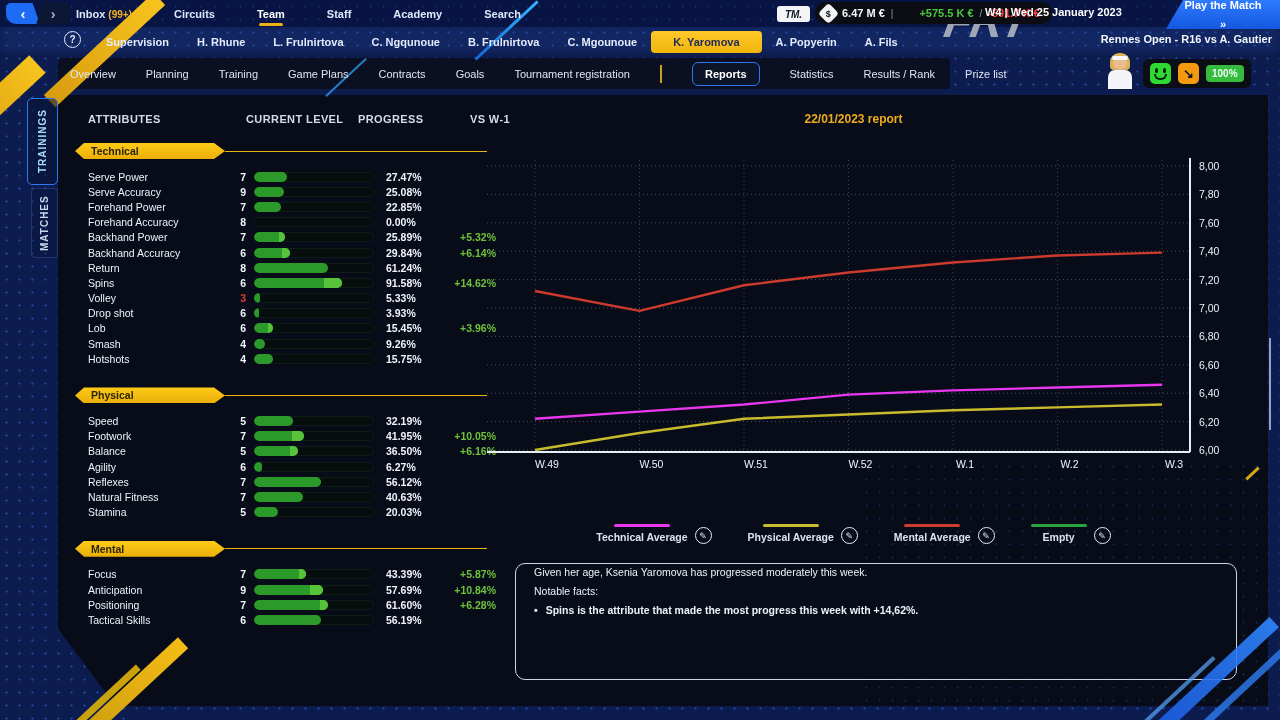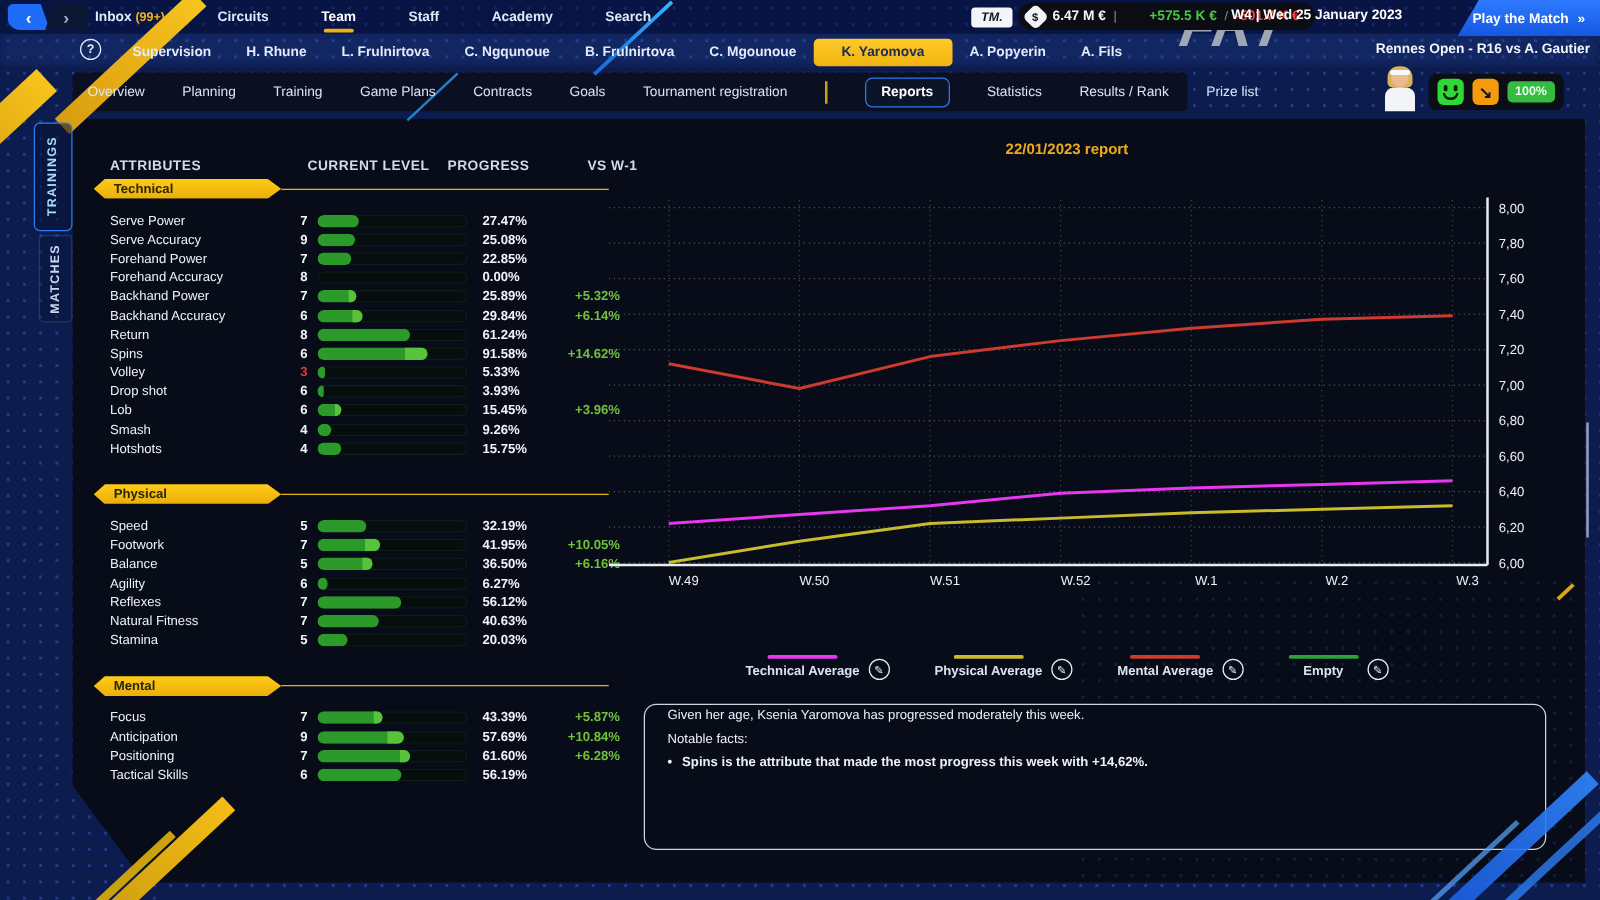--- a/index.html
+++ b/index.html
@@ -32,21 +32,21 @@
 
   #tm-badge{left:777px;top:6px;width:33px;height:16px;background:#f3f5f9;color:#10131c;font-weight:bold;font-style:italic;font-size:10px;display:flex;align-items:center;justify-content:center;border-radius:3px;z-index:6;}
   #money-pill{left:815px;top:2px;height:22px;background:#0b0d13;border-radius:12px;display:flex;align-items:center;padding:0 12px 0 6px;gap:6px;z-index:6;}
   #money-icon{width:15px;height:15px;background:#f2f4f8;border-radius:4px;transform:rotate(45deg);display:flex;align-items:center;justify-content:center;}
   #money-icon span{transform:rotate(-45deg);font-size:9px;font-weight:bold;color:#0b0d13;}
   #money-pill .sep{color:#8a93a8;font-size:10px;}
   #money-pill b{font-size:11px;color:#f4f6fb;}
   .pos{color:#47c93c!important;margin-left:20px;} .neg{color:#ff4040!important;}
   #frt-logo{left:945px;top:-6px;font-size:46px;font-weight:900;font-style:italic;color:#a7aebc;letter-spacing:-2px;transform:skew(-10deg);z-index:4;opacity:.95;}
   #date-txt{left:985px;top:6px;font-size:11px;font-weight:bold;color:#fff;z-index:6;white-space:nowrap;}
-  #play-btn{left:1166px;top:0;width:114px;height:29px;background:linear-gradient(180deg,#2f7bff,#1457e0);clip-path:polygon(17px 0,100% 0,100% 100%,0 100%);display:flex;align-items:center;justify-content:center;gap:7px;color:#fff;font-weight:bold;font-size:11px;z-index:6;}
+  #play-btn{left:1166px;top:0;width:114px;height:29px;background:linear-gradient(180deg,#2f7bff,#1457e0);clip-path:polygon(17px 0,100% 0,100% 100%,0 100%);display:flex;align-items:center;justify-content:center;gap:7px;color:#fff;font-weight:bold;font-size:11px;z-index:6;flex-direction:column;}
 
   
   #help-icon{left:64px;top:31px;width:15px;height:15px;border:1.5px solid #e8edf8;border-radius:50%;color:#e8edf8;font-size:10px;font-weight:bold;display:flex;align-items:center;justify-content:center;z-index:6;}
   #player-tabs{left:92px;top:27px;height:30px;display:flex;align-items:center;z-index:6;}
   .ptab{font-size:11px;font-weight:bold;color:#e3eafc;padding:5px 14px;white-space:nowrap;}
   .ptab.sel{background:linear-gradient(180deg,#ffc92a,#f0b40c);color:#1b2a5c;border-radius:4px;padding:5px 22px;}
   #match-info{right:8px;top:33px;font-size:11px;font-weight:bold;color:#f2f5fc;z-index:6;white-space:nowrap;}
 
   
   #nav-items{left:70px;top:58px;height:31px;display:flex;align-items:center;gap:30px;z-index:6;}
@@ -67,21 +67,21 @@
   #avatar .band{position:absolute;left:9px;top:4px;width:16px;height:4px;background:#f6f8fb;border-radius:2px;}
   #avatar .torso{position:absolute;left:5px;top:18px;width:24px;height:19px;background:#f2f4f7;border-radius:7px 7px 0 0;}
   #avatar .neck{position:absolute;left:14px;top:15px;width:6px;height:5px;background:#dca87c;}
 
   
   .vtab{writing-mode:vertical-rl;transform:rotate(180deg);font-size:10px;font-weight:bold;letter-spacing:1px;display:flex;align-items:center;justify-content:center;z-index:6;}
   #vtab-trainings{left:27px;top:98px;width:29px;height:85px;color:#a9dcff;border:1px solid #2d7bf0;border-radius:5px;background:rgba(8,18,48,.55);}
   #vtab-matches{left:31px;top:188px;width:25px;height:68px;color:#ccd6ec;border:1px solid rgba(130,160,230,.22);border-radius:4px;background:rgba(8,18,48,.3);}
 
   
-  #attr-headers{left:75px;top:127px;width:412px;display:grid;grid-template-columns:158px 112px 96px 56px;z-index:6;padding-left:13px;box-sizing:border-box;}
+  #attr-headers{left:75px;top:113px;width:412px;display:grid;grid-template-columns:158px 112px 96px 56px;z-index:6;padding-left:13px;box-sizing:border-box;}
   #attr-headers span{font-size:11px;font-weight:bold;letter-spacing:.4px;color:#d3dae8;}
   #attr-headers span:last-child{text-align:right;}
   #attr-sections{left:75px;top:143px;width:412px;z-index:6;}
   .section{margin-bottom:0;}
   .sec-head{display:flex;align-items:center;height:16px;}
   .sec-pill{width:150px;height:16px;background:linear-gradient(180deg,#ffcb17,#eaaf0a);clip-path:polygon(0 50%,9px 0,calc(100% - 11px) 0,100% 50%,calc(100% - 11px) 100%,9px 100%);color:#2a2408;font-size:10.5px;font-weight:bold;display:flex;align-items:center;padding-left:16px;box-sizing:border-box;}
   .sec-line{flex:1;height:1px;background:#e8b414;}
   .rows{margin-top:10px;margin-bottom:21px;}
   .arow{display:grid;grid-template-columns:144px 22px 132px 52px 62px;align-items:center;height:15.2px;padding-left:13px;box-sizing:border-box;}
   .arow .lbl{font-size:10.5px;color:#eef2fa;}

